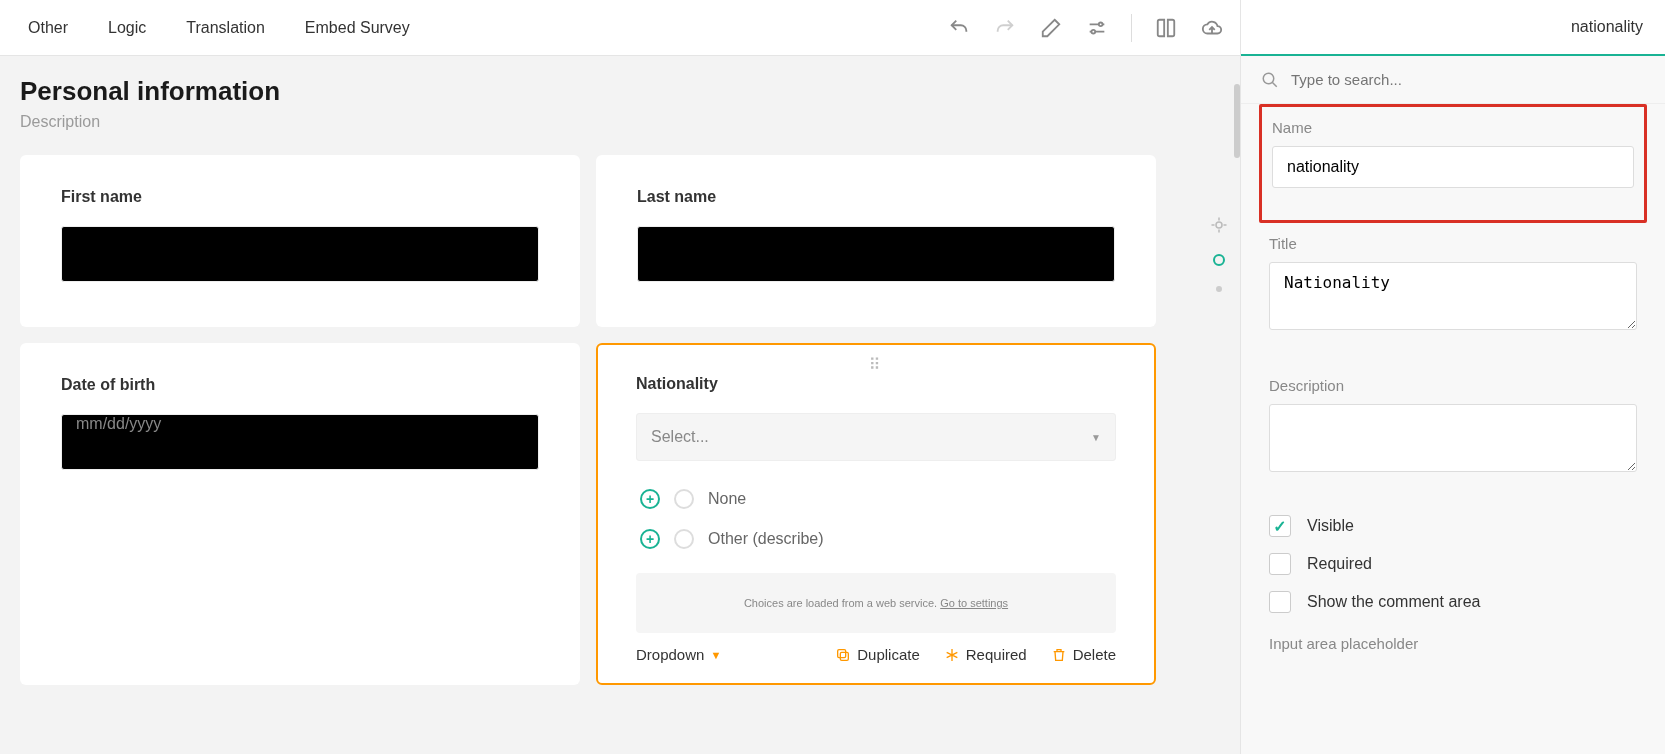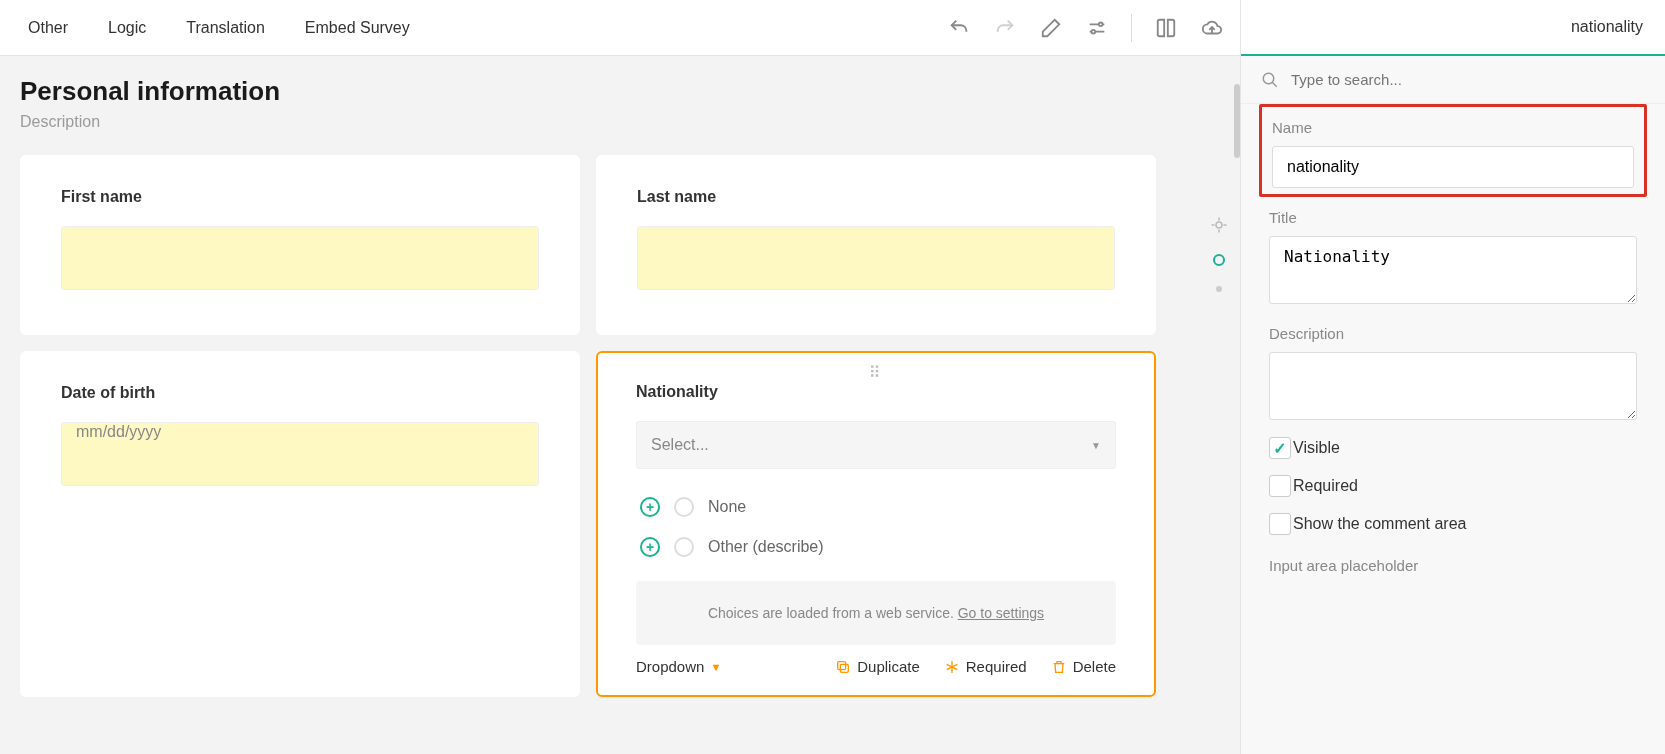--- a/index.html
+++ b/index.html
@@ -22,35 +22,35 @@
   
   .canvas-wrap { flex: 1; background: #f3f3f3; padding: 20px; overflow: auto; position: relative; }
   .page-title { font-size: 26px; font-weight: 700; color: #1a1a1a; }
   .page-desc { font-size: 16px; color: #9a9a9a; margin-top: 6px; }
 
   .grid { display: grid; grid-template-columns: 560px 560px; gap: 16px; margin-top: 24px; }
   .card { background: #fff; border-radius: 6px; padding: 32px 40px 44px; border: 1px solid transparent; position: relative; }
   .card.selected { border: 2px solid #ff9800; padding: 30px 38px 20px; }
   
   .q-label { font-size: 16px; font-weight: 600; color: #333; margin-bottom: 20px; }
-  .q-input { width: 100%; max-width: 480px; height: 64px; background: #fef9c3; border: 1px solid #eee; border-radius: 3px; padding: 0 14px; font-size: 16px; color: #555; }
+  .q-input { width: 100%; max-width: 480px; height: 56px; background: #000000; border: 1px solid #eee; border-radius: 3px; padding: 0 14px; font-size: 16px; color: #555; }
   .q-input.ph { color: #888; }
 
   
   .drag-dots { position: absolute; top: 10px; left: 50%; transform: translateX(-50%); color: #bbb; font-size: 12px; letter-spacing: 3px; cursor: move; }
   .drag-dots::before { content: "⠿"; font-size: 16px; }
 
   .dropdown-box { width: 100%; height: 48px; background: #f5f5f5; border: 1px solid #eee; border-radius: 3px; display: flex; align-items: center; padding: 0 14px; color: #888; font-size: 16px; margin-bottom: 18px; }
   .dropdown-box .caret { margin-left: auto; font-size: 10px; color: #999; }
 
   .choice-row { display: flex; align-items: center; gap: 14px; padding: 10px 4px; color: #666; font-size: 16px; }
   .add-btn { width: 20px; height: 20px; border: 2px solid #19b394; border-radius: 50%; display: inline-flex; align-items: center; justify-content: center; color: #19b394; font-size: 14px; font-weight: bold; cursor: pointer; }
   .radio-stub { width: 20px; height: 20px; border: 2px solid #ddd; border-radius: 50%; }
 
-  .info-box { background: #f5f5f5; border-radius: 4px; padding: 24px; margin-top: 14px; text-align: center; color: #888; font-size: 14px; }
+  .info-box { background: #f5f5f5; border-radius: 4px; padding: 24px; margin-top: 14px; text-align: center; color: #888; font-size: 11px; }
   .info-box .link { text-decoration: underline; cursor: pointer; }
 
   .card-footer { display: flex; align-items: center; margin-top: 13px; gap: 24px; }
   .q-type { display: flex; align-items: center; gap: 6px; color: #333; font-size: 15px; cursor: pointer; }
   .q-type .caret2 { color: #ff9800; font-size: 11px; }
   .footer-actions { margin-left: auto; display: flex; gap: 24px; }
   .f-btn { display: flex; align-items: center; gap: 6px; color: #333; font-size: 15px; cursor: pointer; }
   .f-btn svg { width: 16px; height: 16px; stroke: #ff9800; fill: none; stroke-width: 2; }
 
   
@@ -64,27 +64,27 @@
   .panel-header { height: 56px; display: flex; align-items: center; padding: 0 22px; background: #fff; border-bottom: 2px solid #19b394; }
   .panel-header-text { margin-left: auto; font-size: 16px; color: #333; }
 
   .panel-search { height: 48px; display: flex; align-items: center; padding: 0 20px; gap: 12px; color: #999; border-bottom: 1px solid #eee; }
   .panel-search svg { width: 18px; height: 18px; stroke: #999; fill: none; stroke-width: 2; }
   .panel-search input { border: none; background: transparent; font-size: 15px; flex: 1; outline: none; }
 
   .section-title { padding: 16px 22px 10px; font-size: 16px; font-weight: 700; color: #1a1a1a; }
   .panel-body { padding: 0 18px 20px; overflow: auto; }
 
-  .field-group { padding: 12px 10px 6px; }
+  .field-group { padding: 12px 10px 32px; }
   .field-group.highlighted { border: 3px solid #d93025; border-radius: 2px; }
   .field-label { font-size: 15px; color: #888; margin-bottom: 10px; }
   .field-input { width: 100%; height: 42px; border: 1px solid #ddd; border-radius: 3px; padding: 0 14px; font-size: 16px; background: #fff; }
   .field-textarea { width: 100%; height: 68px; border: 1px solid #ddd; border-radius: 3px; padding: 10px 14px; font-size: 16px; background: #fff; resize: both; }
 
-  .check-row { display: flex; align-items: center; gap: 2px; padding: 8px 10px; font-size: 16px; color: #333; }
+  .check-row { display: flex; align-items: center; gap: 16px; padding: 8px 10px; font-size: 16px; color: #333; }
   .chk { width: 22px; height: 22px; border: 1px solid #ccc; border-radius: 3px; background: #fff; display: inline-flex; align-items: center; justify-content: center; cursor: pointer; }
   .chk.checked::after { content: "✓"; color: #19b394; font-size: 16px; font-weight: bold; }
 
   .placeholder-label { padding: 14px 10px 0; font-size: 15px; color: #888; }
 
   
   .vscroll { position: absolute; right: 0; top: 28px; width: 6px; height: 74px; background: #ccc; border-radius: 3px; }
 </style>
 </head>
 <body>

